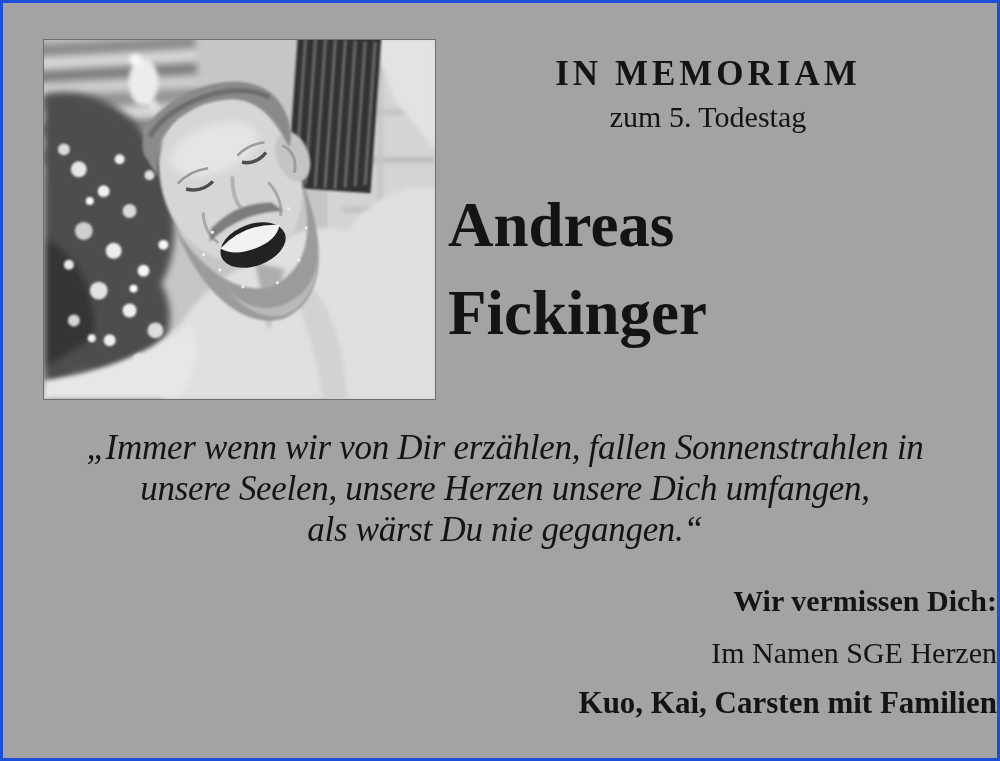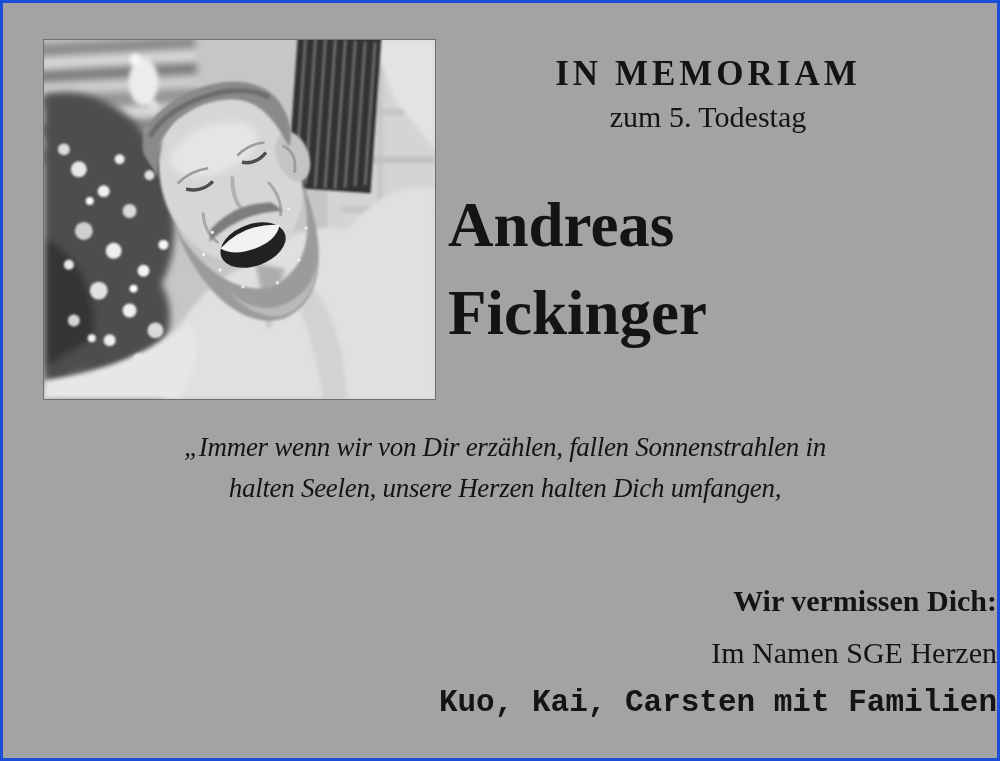--- a/index.html
+++ b/index.html
@@ -39,32 +39,32 @@
   
   .name {
     position: absolute; left: 445px; top: 178px; width: 520px;
     text-align: left;
     font-size: 63px; font-weight: bold; line-height: 88px;
   }
   
   .quote {
     position: absolute; left: 10px; right: 0; top: 424px;
     text-align: center;
-    font-style: italic; font-size: 27px; line-height: 41px;
+    font-style: italic; font-size: 35px; line-height: 41px;
     letter-spacing: -0.3px;
   }
   
   .closing-line {
     position: absolute; left: 10px; right: 0;
     text-align: right; font-size: 30px; line-height: 34px;
   }
   .closing-bold { font-weight: bold; }
   .cl-1 { top: 581px; }
   .cl-2 { top: 633px; }
-  .cl-3 { top: 683px; font-size: 31px; font-family: Liberation Mono, monospace; }
+  .cl-3 { top: 683px; font-size: 31px; }
 </style>
 </head>
 <body>
 
 <div class="page">
 
   <div class="photo" title="black-and-white photo of a laughing bearded man in front of a decorated christmas tree">
     <svg viewBox="0 0 393 361" preserveAspectRatio="none">
       <defs>
         <filter id="b1">
@@ -217,20 +217,21 @@
     <div class="subtitle">zum 5. Todestag</div>
   </div>
 
   <div class="name">
     <div>Andreas</div>
     <div>Fickinger</div>
   </div>
 
   <div class="quote">
     <div>„Immer wenn wir von Dir erzählen, fallen Sonnenstrahlen in</div>
-    <div>halten Seelen, unsere Herzen halten Dich umfangen,</div>
+    <div>unsere Seelen, unsere Herzen unsere Dich umfangen,</div>
+    <div>als wärst Du nie gegangen.“</div>
   </div>
 
   <div class="closing-line closing-bold cl-1">Wir vermissen Dich:</div>
   <div class="closing-line cl-2">Im Namen SGE Herzen</div>
   <div class="closing-line closing-bold cl-3">Kuo, Kai, Carsten mit Familien</div>
 
 </div>
 
 </body></html>

